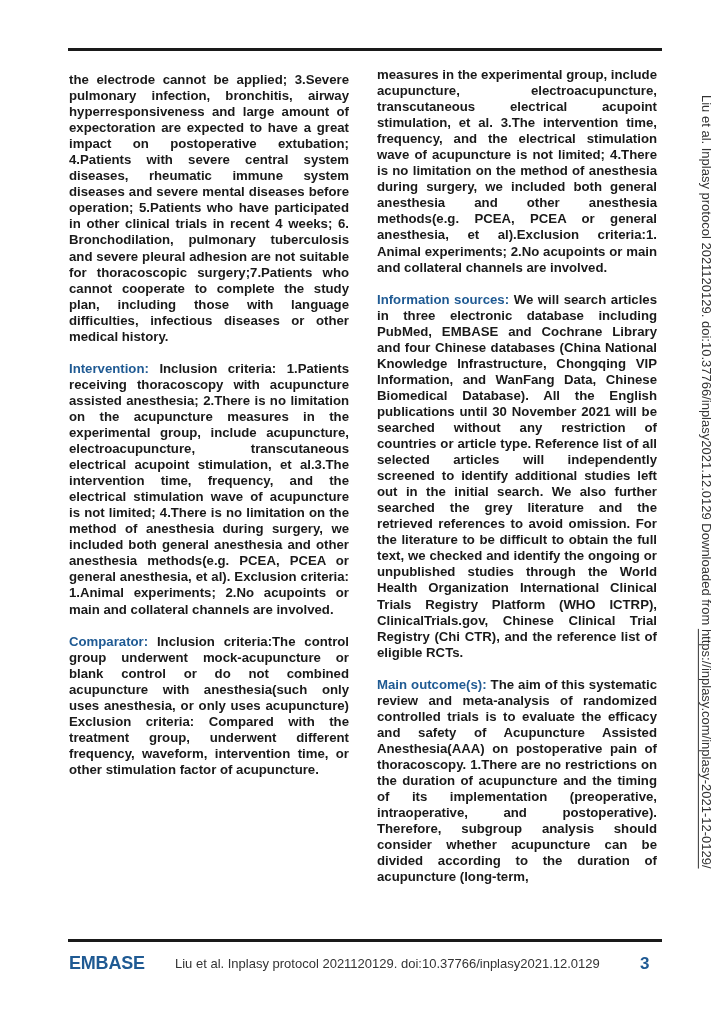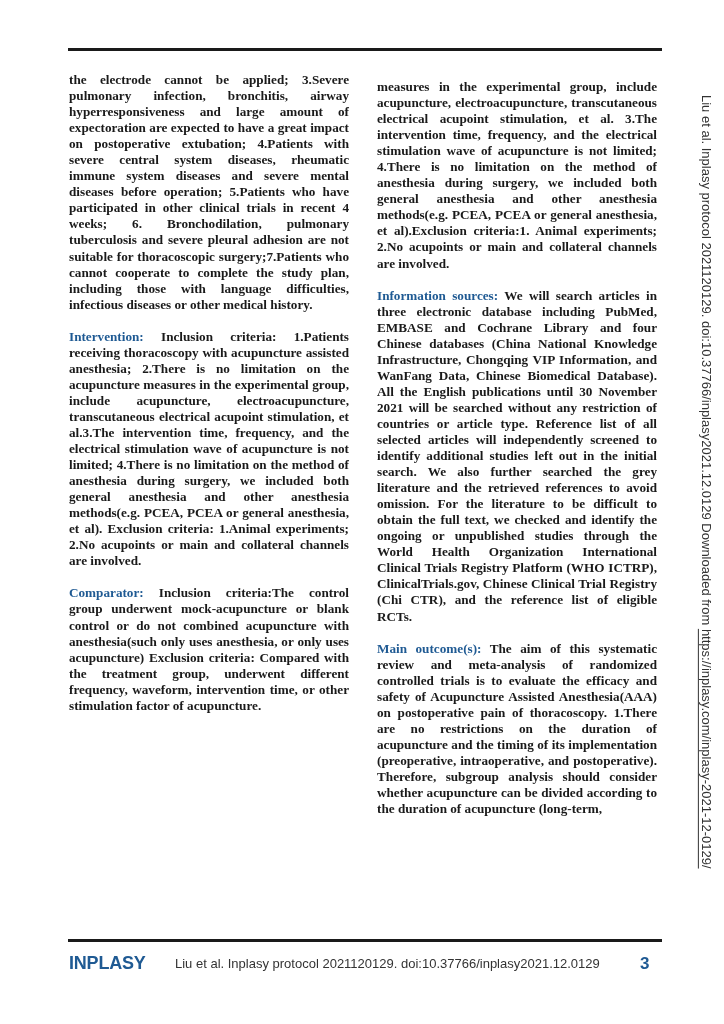--- a/index.html
+++ b/index.html
@@ -1,23 +1,23 @@
 <!DOCTYPE html>
 <html><head>
 <meta charset="utf-8">
 <style>
   html, body { margin: 0; padding: 0; background: #ffffff; }
   body { width: 724px; height: 1024px; position: relative; overflow: hidden;
          font-family: "Liberation Sans", sans-serif; color: #1a1a1a; }
   .rule-top { position: absolute; left: 68px; top: 48px; width: 594px; height: 3px; background: #1a1a1a; }
   .rule-bottom { position: absolute; left: 68px; top: 939px; width: 594px; height: 3px; background: #1a1a1a; }
   .col { position: absolute; top: 72px; width: 280px; font-size: 13.2px; line-height: 16.05px;
-         font-weight: bold; text-align: justify; font-family: Liberation Serif, serif; }
+         font-weight: bold; text-align: justify; }
   .col-left { left: 69px; }
-  .col-right { left: 377px; top: 79px; }
+  .col-right { left: 377px; top: 67px; }
   .col p { margin: 0 0 16px 0; }
   .heading { color: #1f5a93; }
   .side-text { position: absolute; left: 694px; top: 95px; width: 20px; height: 800px;
                writing-mode: vertical-rl; font-size: 13px; color: #333333; white-space: nowrap;
                font-family: "Liberation Sans", sans-serif; }
   .side-link { text-decoration: underline; color: #333333; }
   .footer-brand { position: absolute; left: 69px; top: 953px; font-size: 18px; font-weight: bold;
                   color: #1f5a93; letter-spacing: -0.2px; }
   .footer-cite { position: absolute; left: 175px; top: 956px; font-size: 13px; color: #333333; }
   .footer-page { position: absolute; left: 640px; top: 954px; font-size: 17px; font-weight: bold; color: #1f5a93; }
@@ -35,15 +35,15 @@
 
 <div class="col col-right">
   <p>measures in the experimental group, include acupuncture, electroacupuncture, transcutaneous electrical acupoint stimulation, et al. 3.The intervention time, frequency, and the electrical stimulation wave of acupuncture is not limited; 4.There is no limitation on the method of anesthesia during surgery, we included both general anesthesia and other anesthesia methods(e.g. PCEA, PCEA or general anesthesia, et al).Exclusion criteria:1. Animal experiments; 2.No acupoints or main and collateral channels are involved.</p>
   <p><span class="heading">Information sources:</span><span> We will search articles in three electronic database including PubMed, EMBASE and Cochrane Library and four Chinese databases (China National Knowledge Infrastructure, Chongqing VIP Information, and WanFang Data, Chinese Biomedical Database). All the English publications until 30 November 2021 will be searched without any restriction of countries or article type. Reference list of all selected articles will independently screened to identify additional studies left out in the initial search. We also further searched the grey literature and the retrieved references to avoid omission. For the literature to be difficult to obtain the full text, we checked and identify the ongoing or unpublished studies through the World Health Organization International Clinical Trials Registry Platform (WHO ICTRP), ClinicalTrials.gov, Chinese Clinical Trial Registry (Chi CTR), and the reference list of eligible RCTs.</span></p>
   <p><span class="heading">Main outcome(s):</span><span> The aim of this systematic review and meta-analysis of randomized controlled trials is to evaluate the efficacy and safety of Acupuncture Assisted Anesthesia(AAA) on postoperative pain of thoracoscopy. 1.There are no restrictions on the duration of acupuncture and the timing of its implementation (preoperative, intraoperative, and postoperative). Therefore, subgroup analysis should consider whether acupuncture can be divided according to the duration of acupuncture (long-term,</span></p>
 </div>
 
 <div class="side-text"><span>Liu et al. Inplasy protocol 2021120129. doi:10.37766/inplasy2021.12.0129 Downloaded from </span><span class="side-link">https://inplasy.com/inplasy-2021-12-0129/</span></div>
 
 <div class="rule-bottom"></div>
-<div class="footer-brand">INPLASY</div>
+<div class="footer-brand">EMBASE</div>
 <div class="footer-cite">Liu et al. Inplasy protocol 2021120129. doi:10.37766/inplasy2021.12.0129</div>
 <div class="footer-page">3</div>
 
 </body></html>

